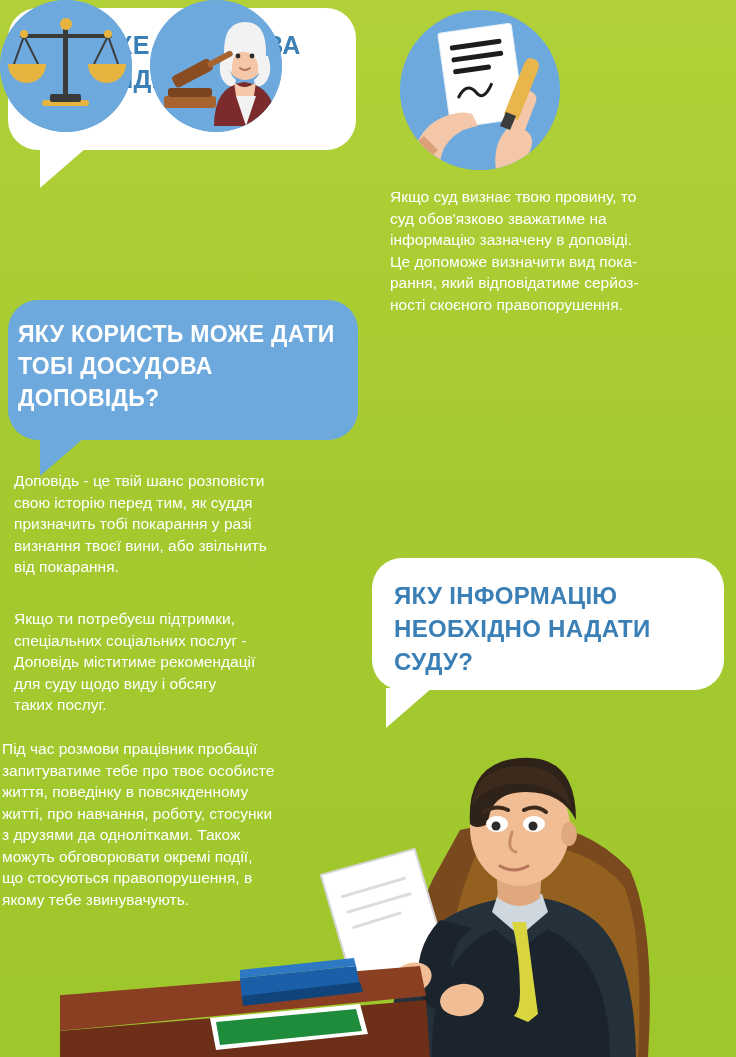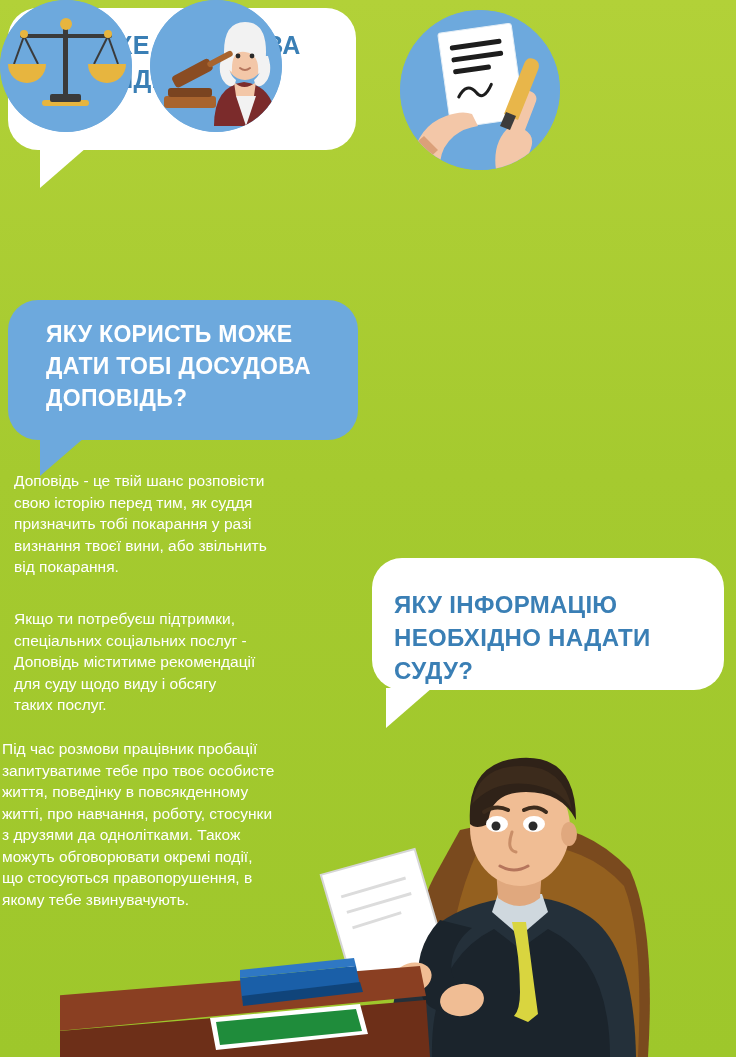--- a/index.html
+++ b/index.html
@@ -49,37 +49,37 @@
     border-left:0 solid transparent;
     border-right:46px solid transparent;
     border-top:40px solid #ffffff;
   }
 
   
   #b2{
     left:8px;top:300px;width:350px;height:140px;
     background:#6da9dd;
     border-radius:30px;
-    padding:18px 38px;
+    padding:18px 10px;
   }
   #b2 .txt{
     color:#ffffff;font-size:23px;line-height:32px;text-transform:uppercase;
   }
   #b2-tail{
     left:40px;top:438px;
     border-right:44px solid transparent;
     border-top:38px solid #6da9dd;
   }
 
   
   #b3{
     left:372px;top:558px;width:352px;height:132px;
     background:#ffffff;
     border-radius:30px;
-    padding:30px 22px;
+    padding:21px 22px;
   }
   #b3 .txt{
     color:#3a7fb5;font-size:24px;line-height:33px;text-transform:uppercase;
   }
   #b3-tail{
     left:386px;top:688px;
     border-right:46px solid transparent;
     border-top:40px solid #ffffff;
   }
 
@@ -121,20 +121,26 @@
 
 <div class="page">
 
   <div class="bubble" id="b1">
     <span class="txt">ЩО ТАКЕ
 ДОСУДОВА ДОПОВІДЬ?</span>
   </div>
   <div class="tail" id="b1-tail"></div>
 
 
+  <div class="para" id="p2">Якщо суд визнає твою провину, то
+суд обов'язково зважатиме на
+інформацію зазначену в доповіді.
+Це допоможе визначити вид пока-
+рання, який відповідатиме серйоз-
+ності скоєного правопорушення.</div>
 
   <div class="circ" id="c1">
     <svg width="160" height="160" viewBox="0 0 160 160">
       <circle cx="80" cy="80" r="80" fill="#6da9dd"></circle>
       <g transform="rotate(-8 80 80)">
         <rect x="46" y="18" width="74" height="96" rx="3" fill="#ffffff" stroke="#e4eef6" stroke-width="1"></rect>
         <rect x="56" y="32" width="52" height="5" rx="2" fill="#1d1d1d"></rect>
         <rect x="56" y="44" width="52" height="5" rx="2" fill="#1d1d1d"></rect>
         <rect x="56" y="56" width="38" height="5" rx="2" fill="#1d1d1d"></rect>
         <path d="M58 84 q10 -14 18 -2 q6 10 16 -6" stroke="#1d1d1d" stroke-width="3" fill="none" stroke-linecap="round"></path>

